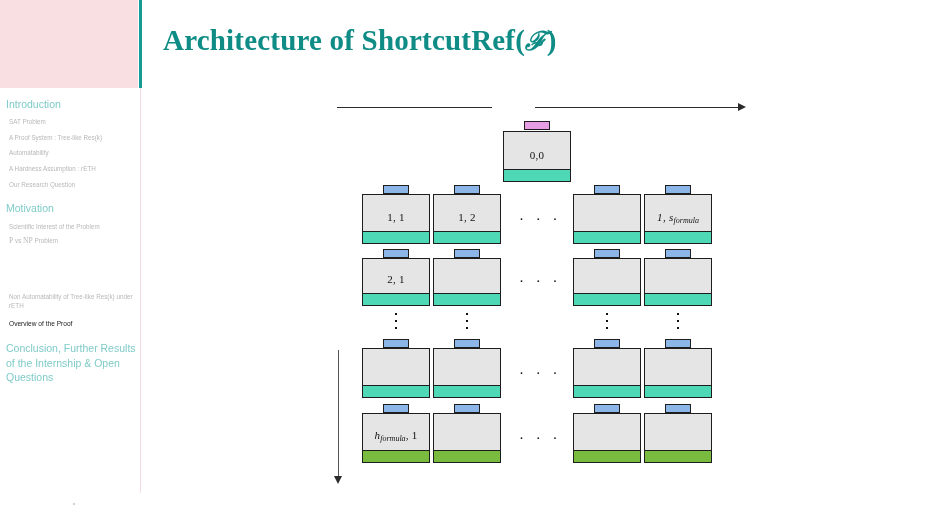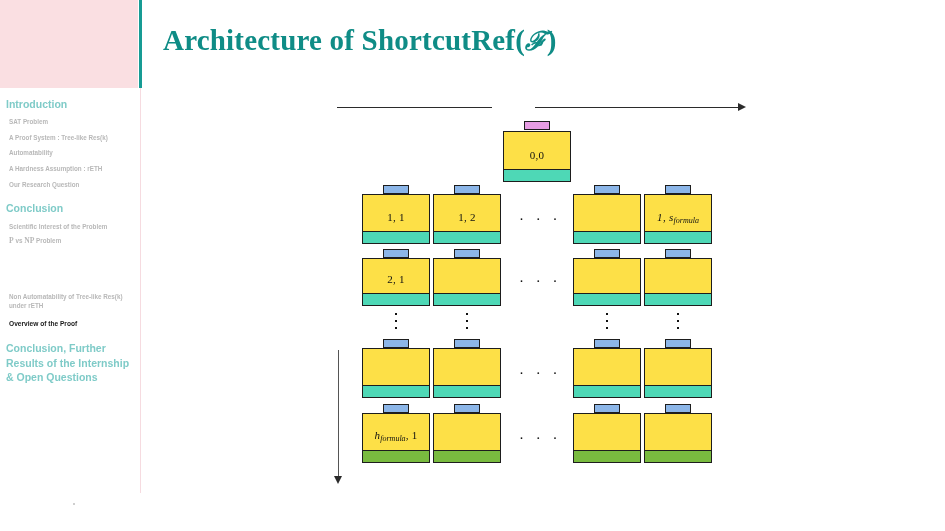--- a/index.html
+++ b/index.html
@@ -15,21 +15,20 @@
     overflow: hidden;
     font-family: "Liberation Sans", sans-serif;
   }
 
   
   #sidebar {
     position: absolute;
     left: 0; top: 0;
     width: 141px;
     height: 531px;
-    font-weight: bold;
   }
   #sidebar-pink-block {
     position: absolute;
     left: 0; top: 0;
     width: 138px;
     height: 88px;
     background: #fadfe2;
   }
   #sidebar-teal-bar {
     position: absolute;
@@ -132,21 +131,21 @@
     border-left: 4.5px solid transparent;
     border-right: 4.5px solid transparent;
     border-top: 8px solid #2b2b2b;
   }
 
   .node {
     position: absolute;
     width: 68px;
     box-sizing: border-box;
     border: 1px solid #1d1d1d;
-    background: #fde047;
+    background: #e5e5e5;
     overflow: hidden;
   }
   .node-label {
     position: absolute;
     left: 0; right: 0;
     text-align: center;
     font-family: "Liberation Serif", serif;
     font-size: 11px;
     color: #111111;
     letter-spacing: 0.3px;
@@ -226,21 +225,21 @@
     <div id="sidebar-teal-bar"></div>
     <div id="sidebar-pink-rule"></div>
 
     <div class="sidebar-section" style="top:97px">Introduction</div>
     <div class="sidebar-sub" style="top:117px">SAT Problem</div>
     <div class="sidebar-sub" style="top:133px">A Proof System : Tree-like Res(k)</div>
     <div class="sidebar-sub" style="top:148px">Automatability</div>
     <div class="sidebar-sub" style="top:164px">A Hardness Assumption : rETH</div>
     <div class="sidebar-sub" style="top:180px">Our Research Question</div>
 
-    <div class="sidebar-section" style="top:201px">Conclusion</div>
+    <div class="sidebar-section" style="top:201px">Motivation</div>
     <div class="sidebar-sub" style="top:222px">Scientific Interest of the Problem</div>
     <div class="sidebar-sub" style="top:236px">
       <span class="mathrm">P</span>
       <span>vs</span>
       <span class="mathrm">NP</span>
       <span>Problem</span>
     </div>
 
     <div class="sidebar-sub" style="top:292px">Non Automatability of Tree-like Res(k) under rETH</div>
     <div class="sidebar-sub current" style="top:319px">Overview of the Proof</div>

